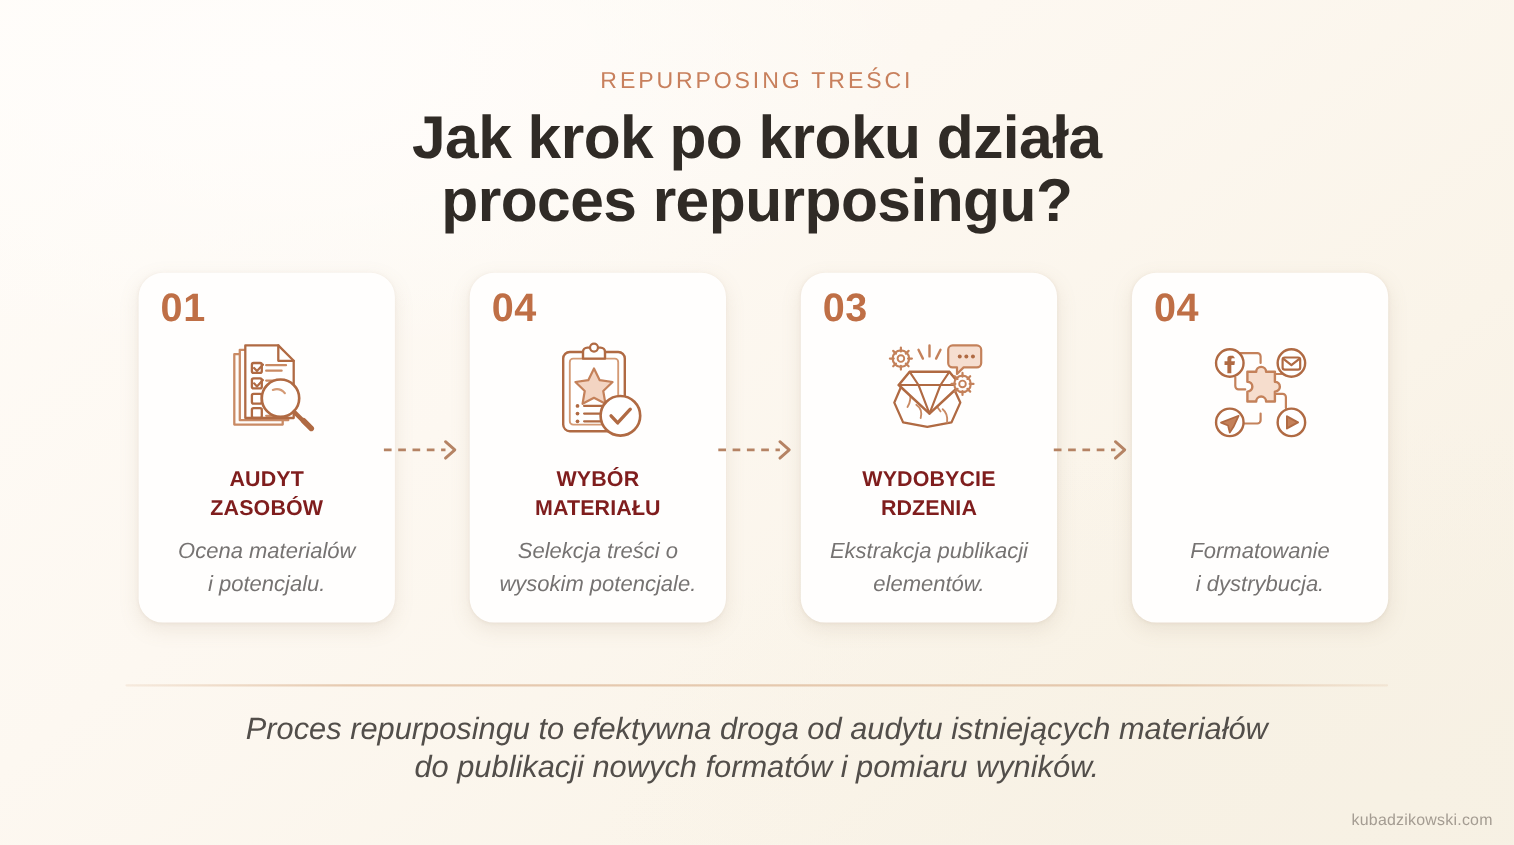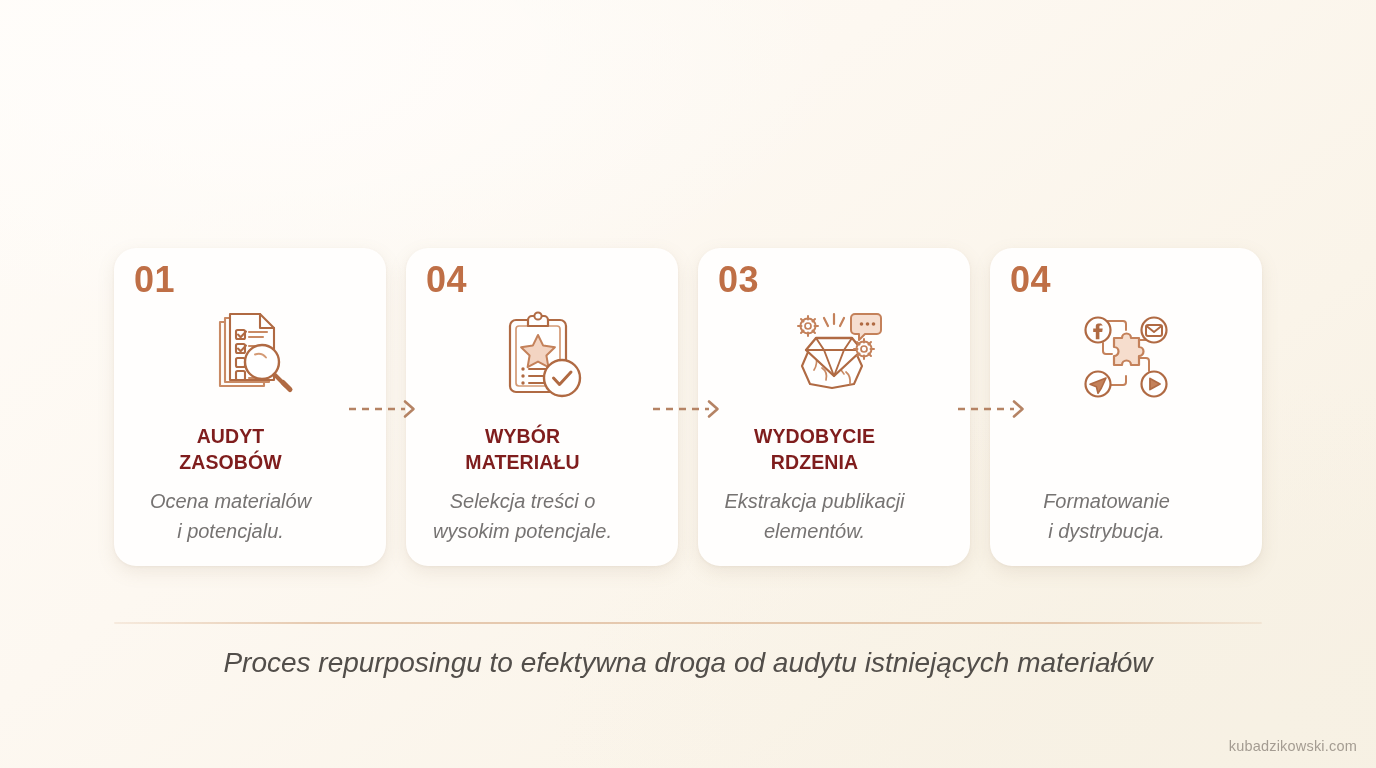--- a/index.html
+++ b/index.html
@@ -60,30 +60,31 @@
     left: 114px;
     top: 248px;
     width: 1148px;
     height: 320px;
     display: flex;
     justify-content: space-between;
     align-items: flex-start;
   }
   .card {
     position: relative;
-    width: 272px;
+    width: 233px;
     height: 318px;
     background: #fffefd;
     border-radius: 22px;
     box-shadow: 0 6px 18px rgba(150,120,90,0.13),
                 0 1px 3px rgba(150,120,90,0.08);
     box-sizing: border-box;
     padding: 0;
     flex: 0 0 auto;
     text-align: center;
+    margin-left: 12px;
   }
   .card-num {
     position: absolute;
     left: 20px;
     top: 14px;
     font-size: 36px;
     font-weight: 700;
     color: #bf6f46;
     line-height: 1;
     letter-spacing: 0.5px;
@@ -169,20 +170,27 @@
     font-size: 14.5px;
     color: #a49c92;
     letter-spacing: 0.2px;
   }
 </style>
 </head>
 <body>
 
 <div class="canvas">
 
+  <div class="header">
+    <div class="eyebrow">REPURPOSING TREŚCI</div>
+    <h1 class="headline">
+      <span class="headline-line">Jak krok po kroku działa</span>
+      <span class="headline-line">proces repurposingu?</span>
+    </h1>
+  </div>
 
   <div class="cards">
 
     <div class="card">
       <div class="card-num">01</div>
       <div class="card-icon">
         <svg width="100" height="100" viewBox="0 0 100 100" fill="none" stroke="#b06a43" stroke-width="2.1" stroke-linecap="round" stroke-linejoin="round">
           <path d="M20 16 h30 l14 14 v50 h-44 z" fill="#fffdfb" stroke="#c98a64"></path>
           <path d="M25 12 h30 l14 14 v50 h-44 z" fill="#fffdfb" stroke="#c98a64"></path>
           <path d="M30 8 h30 l14 14 v52 h-44 z" fill="#ffffff" stroke="#b06a43"></path>
@@ -316,17 +324,18 @@
     <svg width="72" height="22" viewBox="0 0 72 22" fill="none">
       <path d="M1 11 h56" stroke="#b58364" stroke-width="2.6" stroke-dasharray="7 6" stroke-linecap="butt"></path>
       <path d="M57 3.5 L65.5 11 L57 18.5" stroke="#b58364" stroke-width="2.6" stroke-linecap="round" stroke-linejoin="round" fill="none"></path>
     </svg>
   </div>
 
   <div class="divider"></div>
 
   <div class="footer-note">
     <span class="footer-line">Proces repurposingu to efektywna droga od audytu istniejących materiałów</span>
+    <span class="footer-line">do publikacji nowych formatów i pomiaru wyników.</span>
   </div>
 
   <div class="watermark">kubadzikowski.com</div>
 
 </div>
 
 </body></html>

